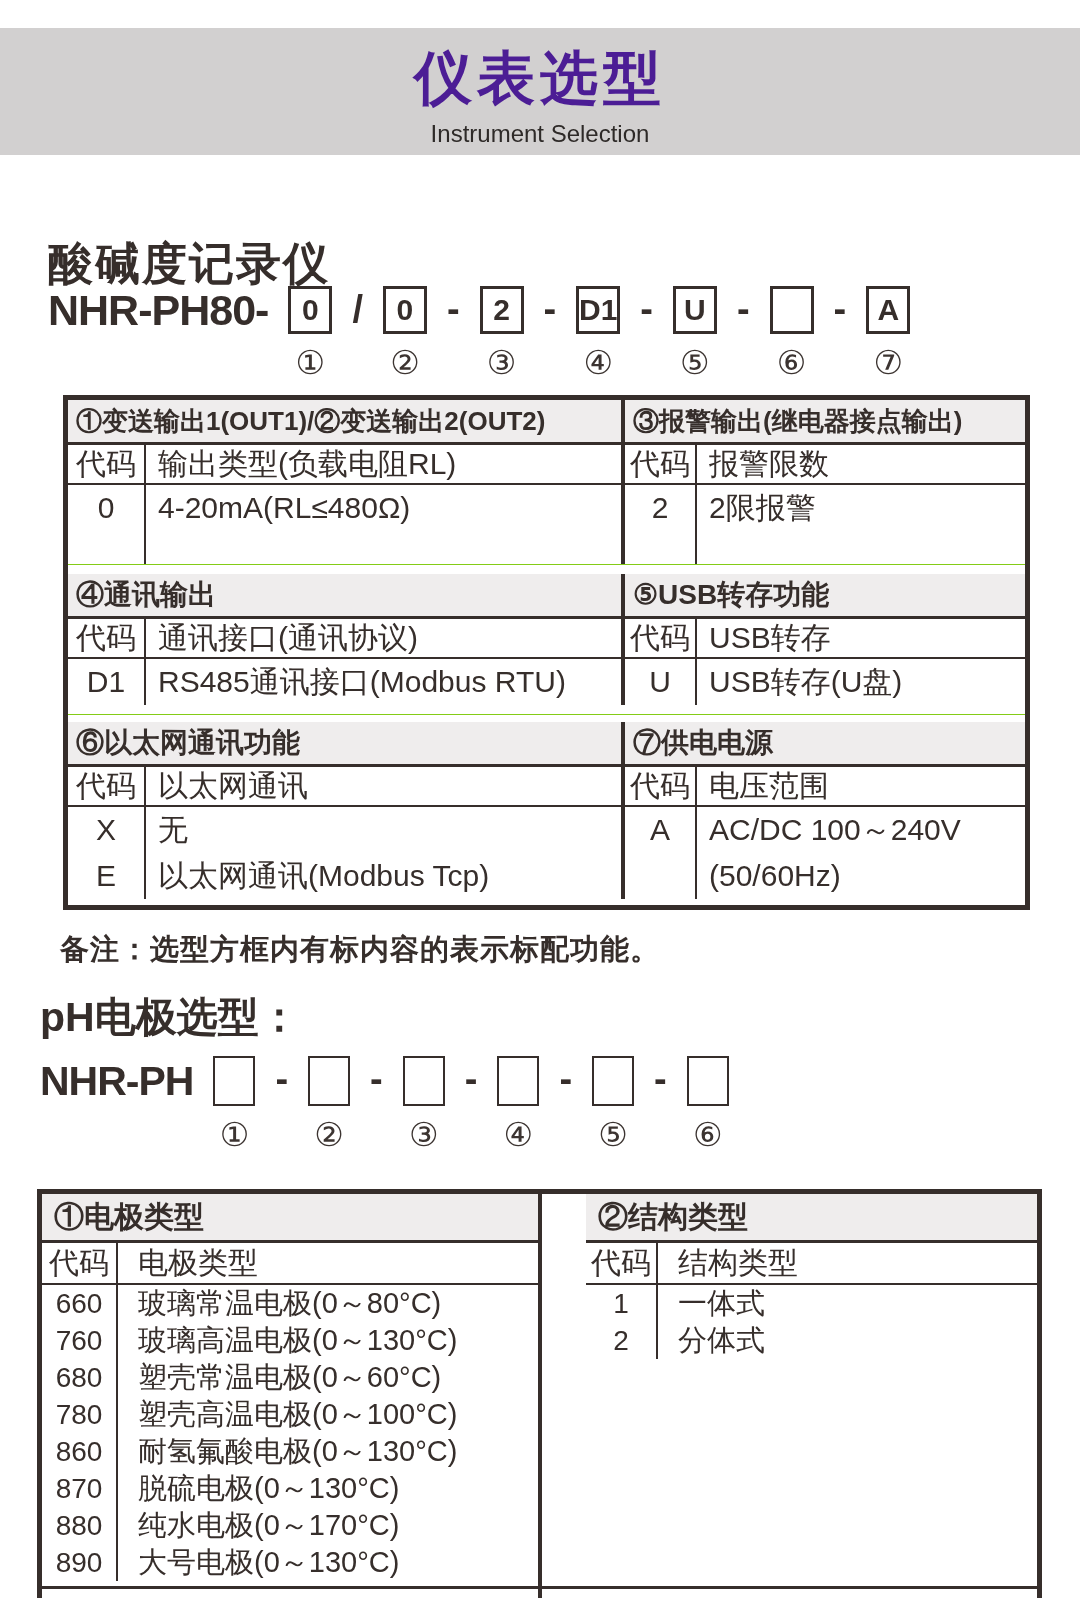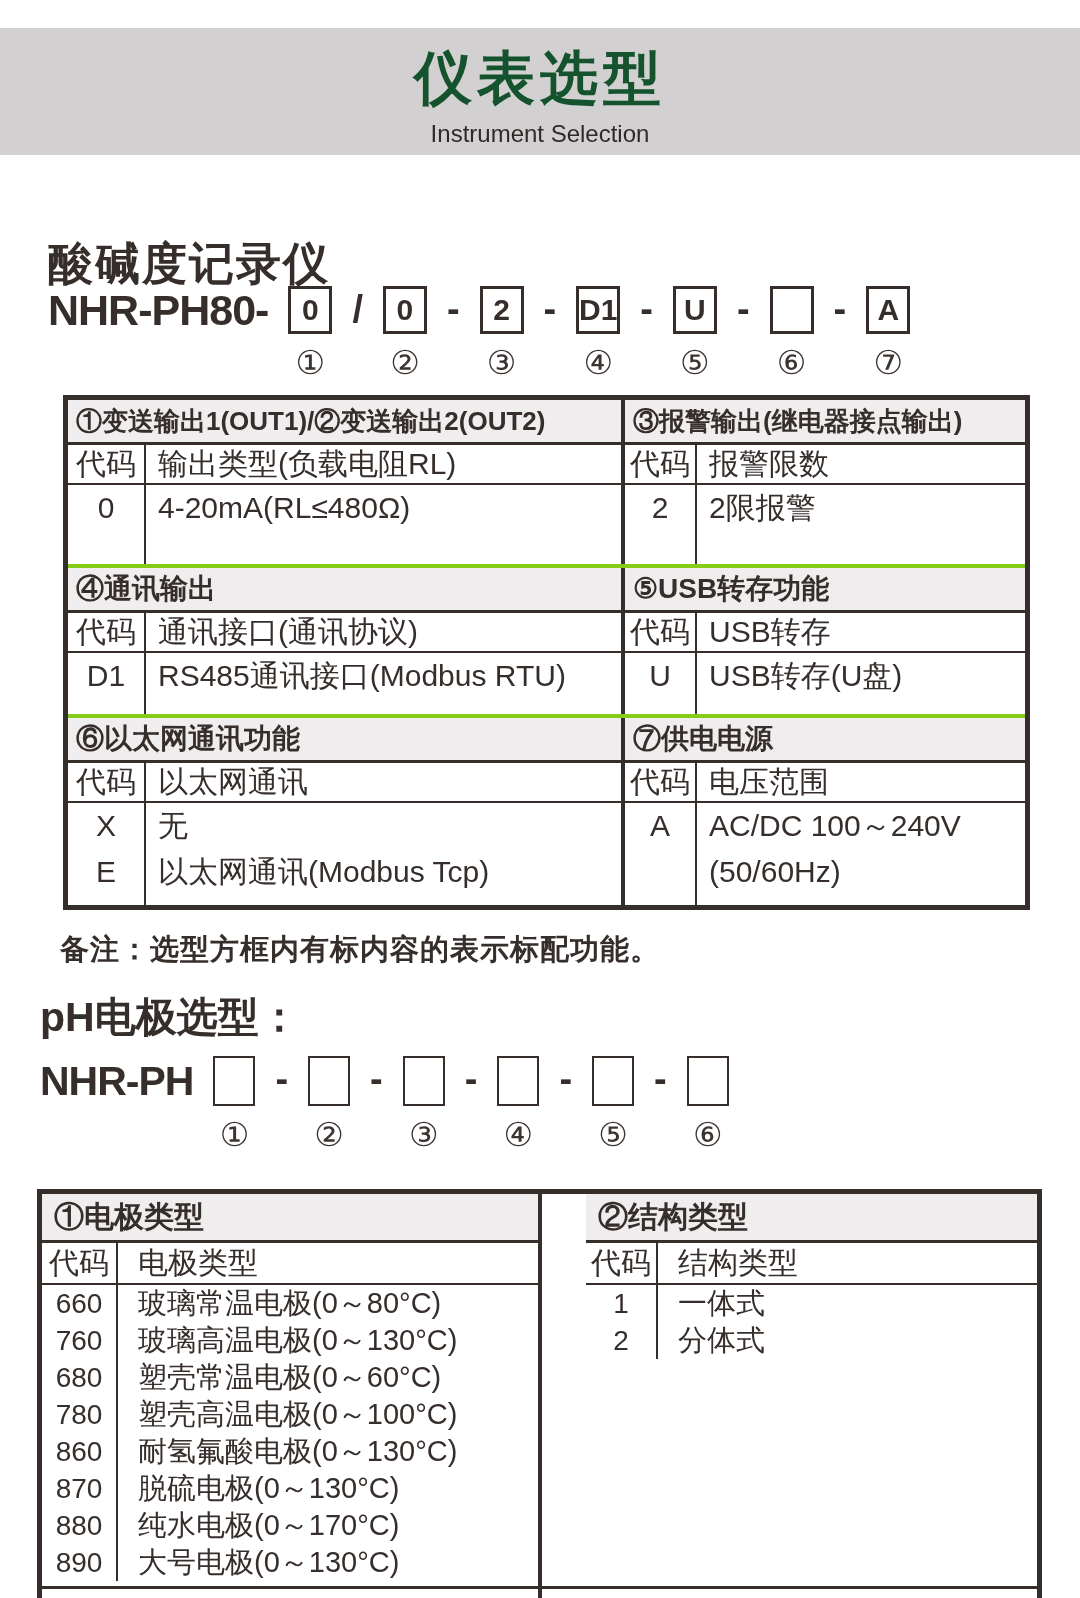--- a/index.html
+++ b/index.html
@@ -7,21 +7,21 @@
   body {
     position:relative;
     width:1080px; height:1598px;
     background:#ffffff;
     color:#362e2b;
     font-family:"Liberation Sans", sans-serif;
     overflow:hidden;
   }
   
   .banner { position:absolute; top:28px; left:0; width:1080px; height:127px; background:#d2d0d0; text-align:center; }
-  .banner-title { padding-top:12px; font-size:58px; font-weight:bold; letter-spacing:5px; color:#14532d; }
+  .banner-title { padding-top:12px; font-size:58px; font-weight:bold; letter-spacing:5px; color:#4c1d95; }
   .banner-sub { margin-top:2px; font-size:24px; color:#2e2a28; }
 
   
   .doc-title { position:absolute; left:48px; top:234px; font-size:45px; font-weight:bold; letter-spacing:2px; }
   .ph-title  { position:absolute; left:40px; top:990px; font-size:41px; font-weight:bold; }
 
   
   .model-row { position:absolute; display:flex; align-items:flex-start; gap:20px;text-align:center; }
   .m-label { font-size:43px; font-weight:bold; line-height:48px; letter-spacing:-1px; white-space:nowrap; }
   .m-unit { display:flex; flex-direction:column; align-items:center; gap:9px; }
@@ -31,21 +31,21 @@
   .m-sep { line-height:46px; font-size:38px; font-weight:900; }
   .model-row.ph { left:40px; top:1056px; }
   .model-row.ph .m-label { font-size:41px; line-height:50px; }
   .model-row.ph .m-box { border-width:2px; width:42px; height:50px; }
   .model-row.rec { left:48px; top:286px; }
 
   
   .t1 { position:absolute; left:63px; top:395px; width:967px; height:515px;
         border:5px solid #362e2b; background:#fff; display:flex; flex-direction:column; }
   .tgroup { display:flex; align-items:stretch; }
-  .tgroup + .tgroup { border-top:4px solid #84cc16; }
+  .tgroup + .tgroup { border-top:1px solid #84cc16;align-items:center; }
   .tgroup.g1 { height:164px; }
   .tgroup.g2 { height:150px; }
   .tgroup.g3 { flex:1; }
   .tsec { display:flex; flex-direction:column; }
   .tsec.left  { width:557px; border-right:4px solid #362e2b; }
   .tsec.right { flex:1; }
   .sec-header { height:45px; background:#efeded; border-bottom:3px solid #362e2b;
                 display:flex; align-items:center; padding:16px 8px;
                 font-weight:bold; font-size:28px; white-space:nowrap; overflow:hidden; }
   .g1 .sec-header { font-size:26px; }

